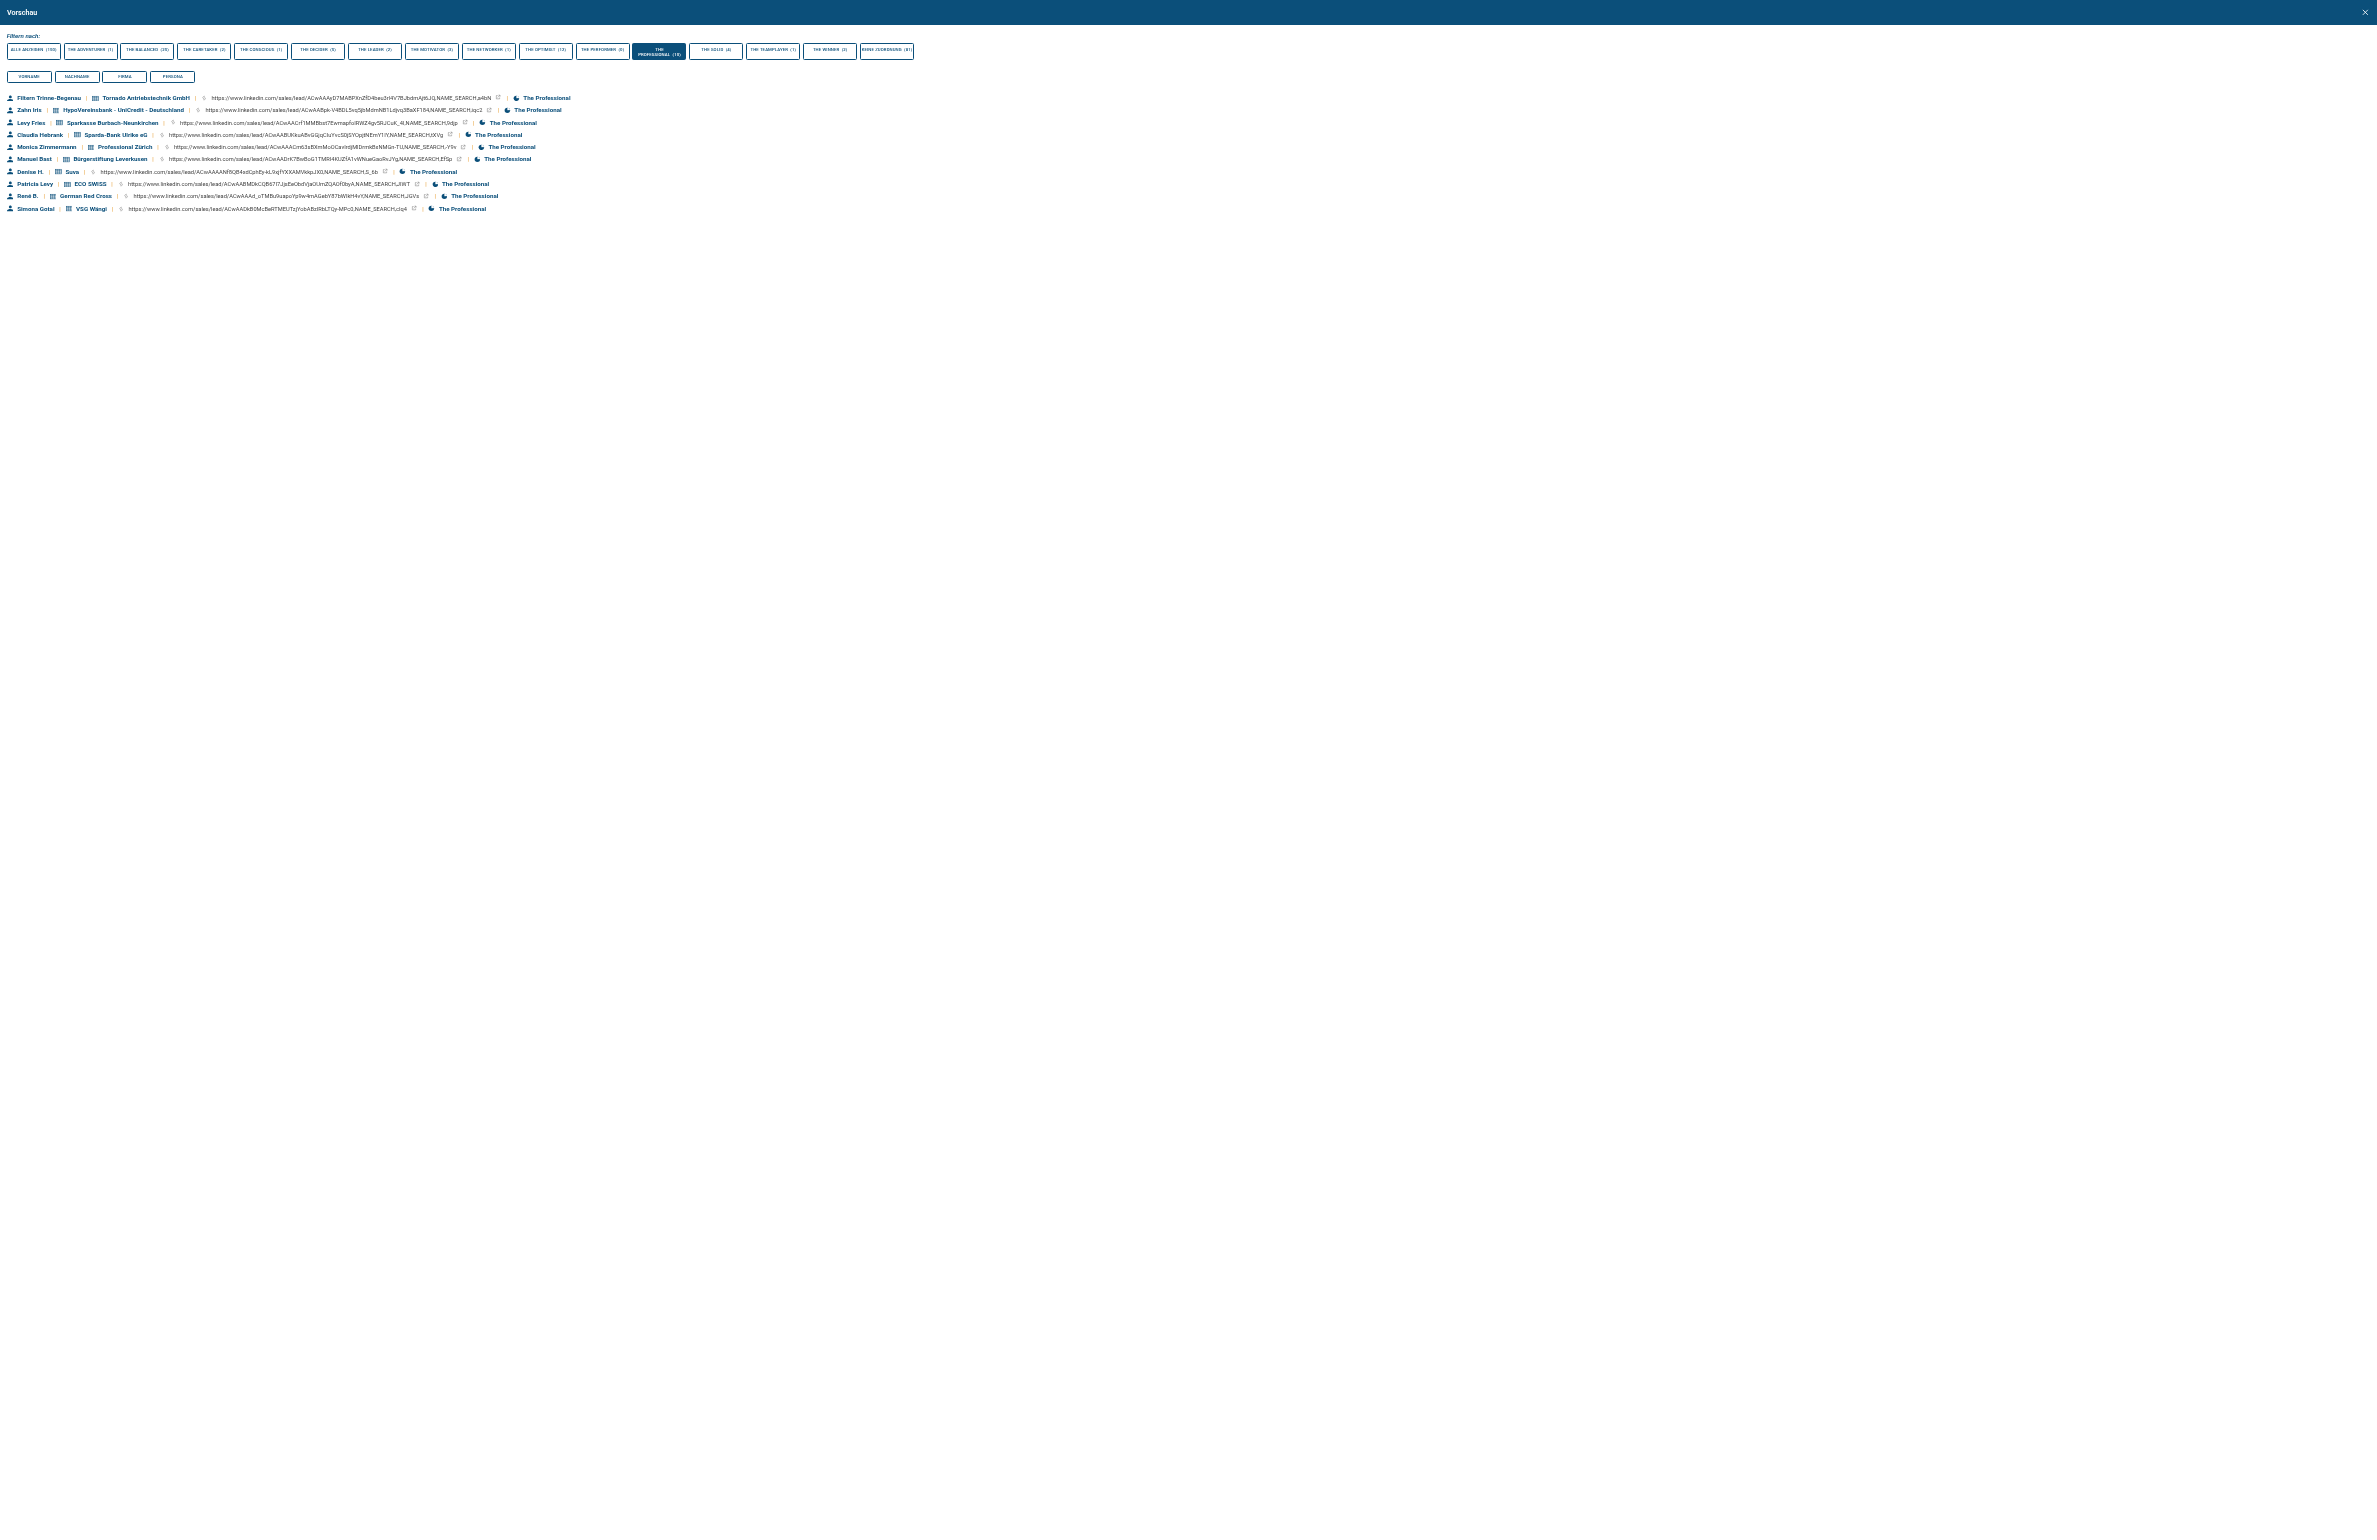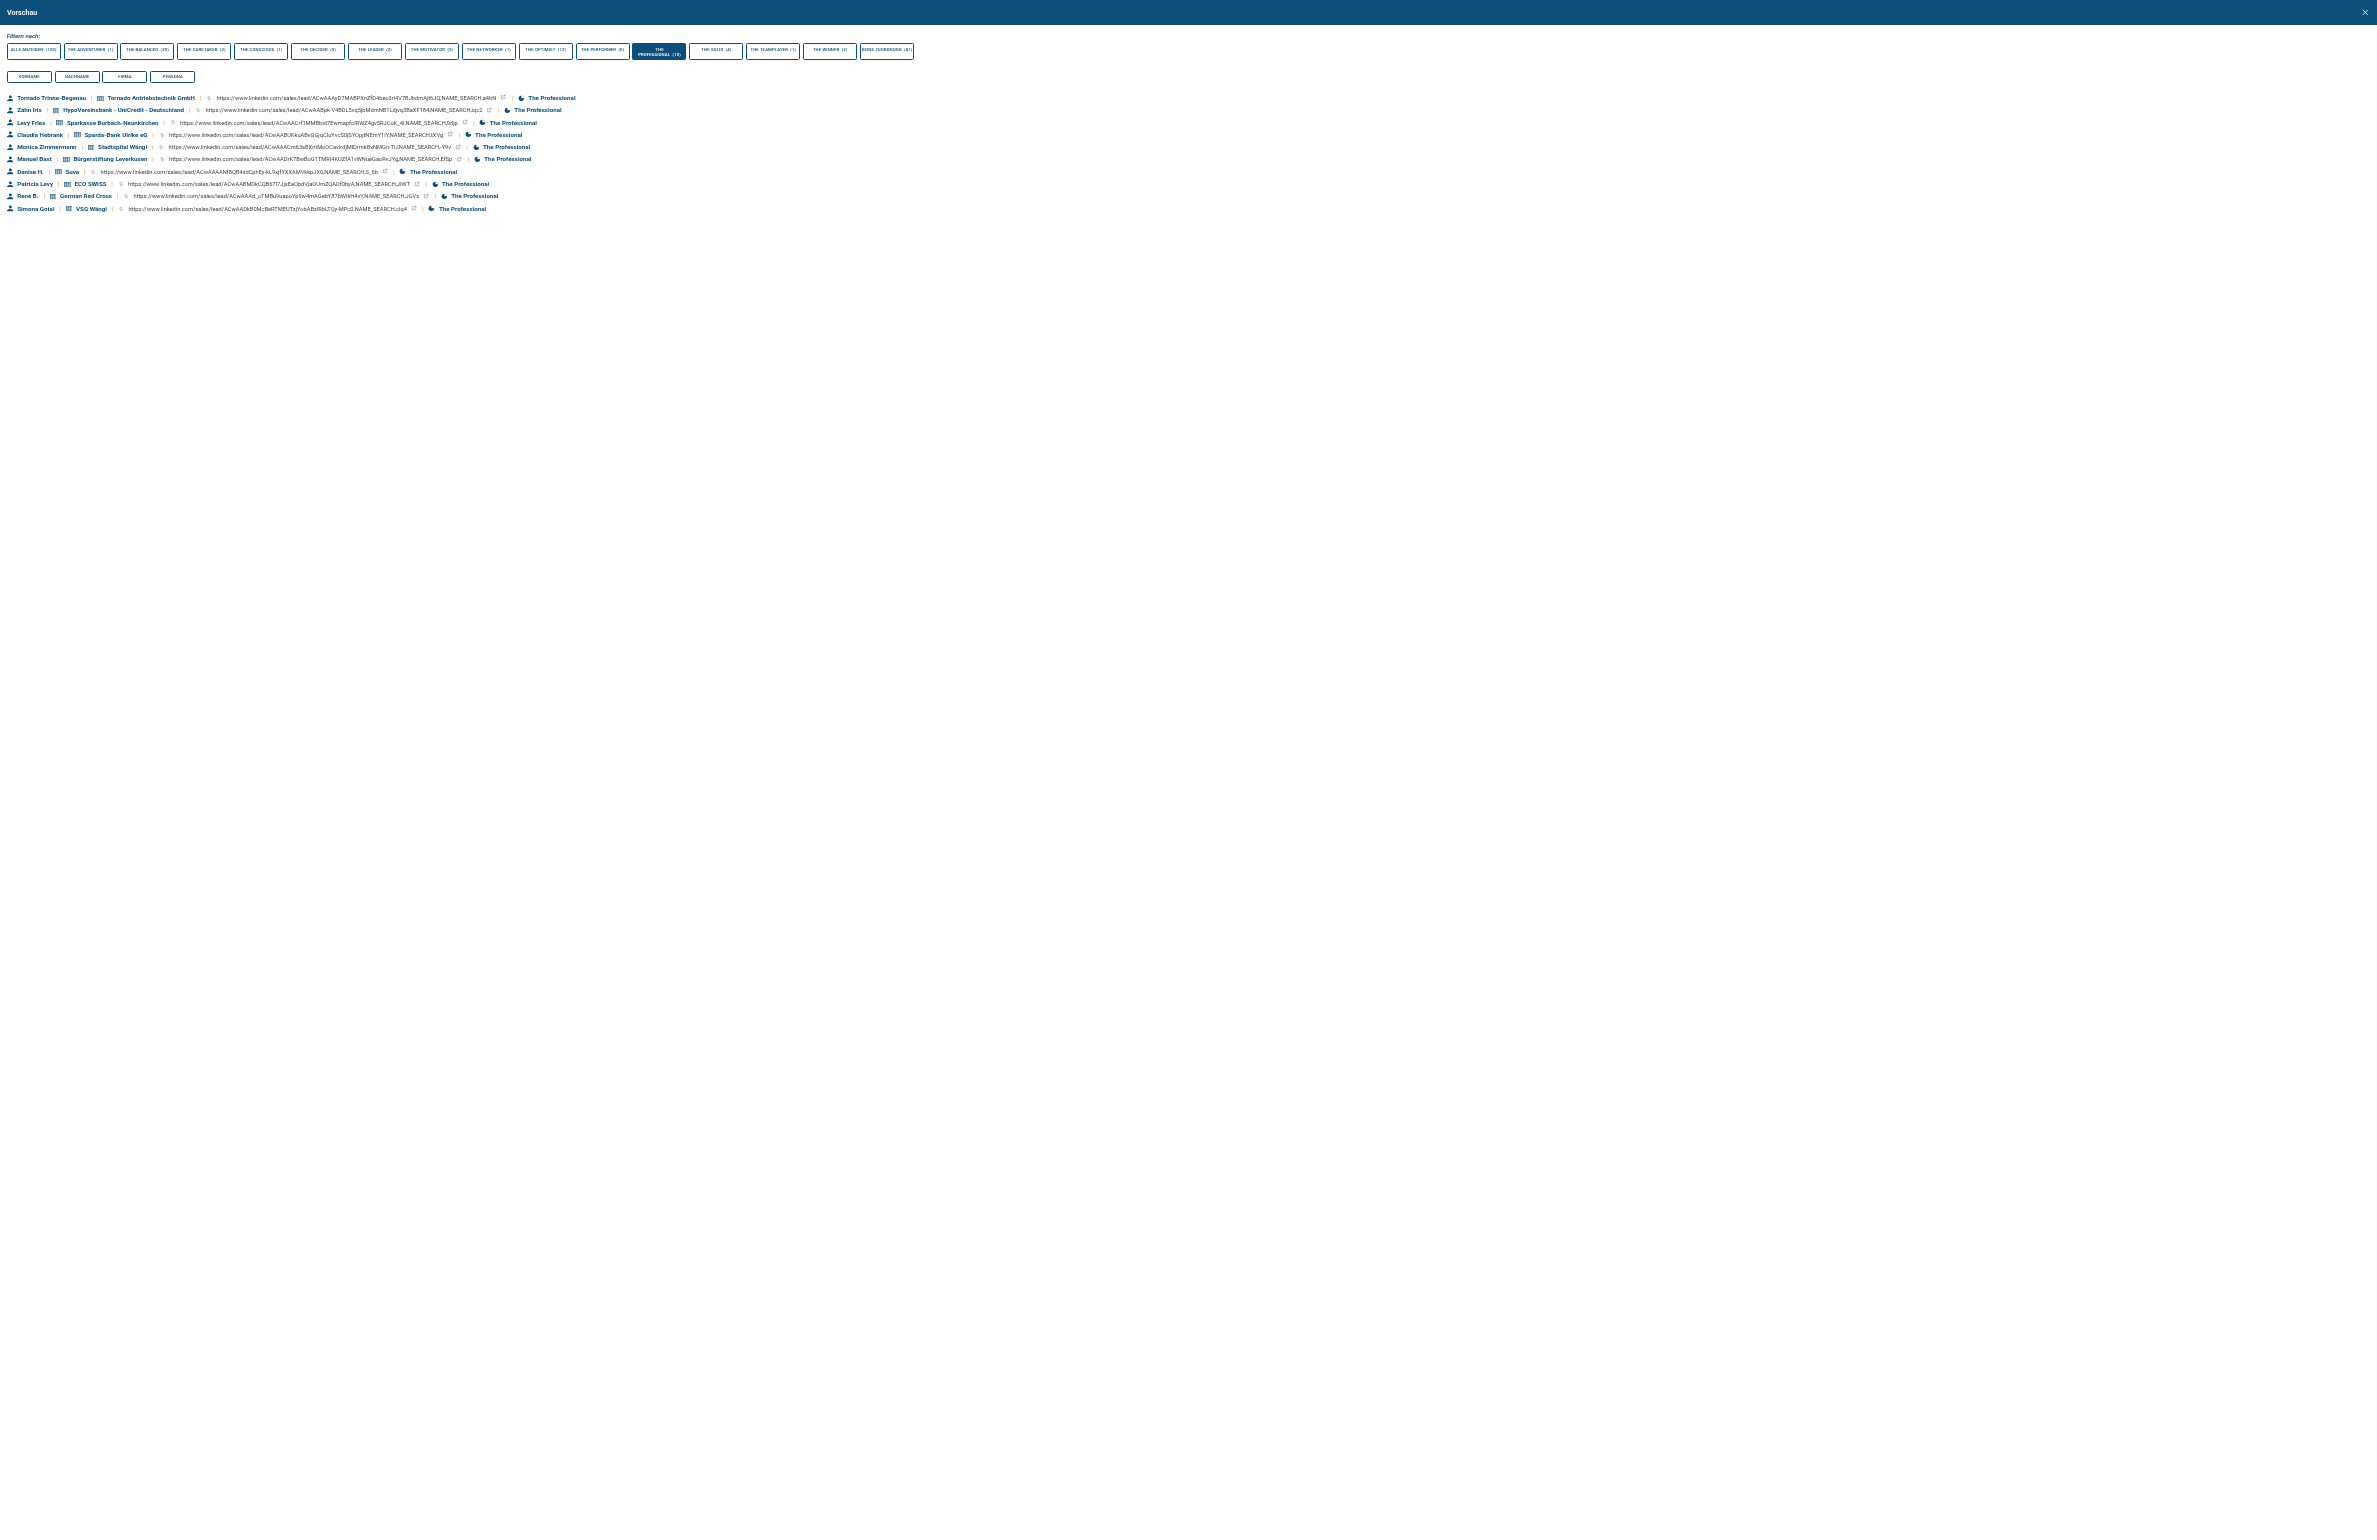--- a/index.html
+++ b/index.html
@@ -185,21 +185,21 @@
       <div class="chip">PERSONA</div>
     </div>
 
   <div class="list" id="list">
       <div class="row">
         <span class="icon blue">
           <svg viewBox="0 0 16 16">
             <use href="#person-path"></use>
           </svg>
         </span>
-        <span class="name">Tornado Trinne-Begenau</span>
+        <span class="name">Filtern Trinne-Begenau</span>
         <span class="sep">|</span>
         <span class="icon blue">
           <svg viewBox="0 0 16 16">
             <use href="#company-path"></use>
           </svg>
         </span>
         <span class="company">Tornado Antriebstechnik GmbH</span>
         <span class="sep">|</span>
         <span class="icon gray link-icon">
           <svg viewBox="0 0 16 16">
@@ -328,21 +328,21 @@
             <use href="#person-path"></use>
           </svg>
         </span>
         <span class="name">Monica Zimmermann</span>
         <span class="sep">|</span>
         <span class="icon blue">
           <svg viewBox="0 0 16 16">
             <use href="#company-path"></use>
           </svg>
         </span>
-        <span class="company">Stadtspital Wängi</span>
+        <span class="company">Professional Zürich</span>
         <span class="sep">|</span>
         <span class="icon gray link-icon">
           <svg viewBox="0 0 16 16">
             <use href="#link-path"></use>
           </svg>
         </span>
         <span class="url">https://www.linkedin.com/sales/lead/ACwAAACm63sBXmMoOCavIrdjMlDrmkBxNMGn-TU,NAME_SEARCH,-Y9v</span>
         <span><span class="icon gray openext-icon">
             <svg viewBox="0 0 16 16">
               <use href="#openext-path"></use>

